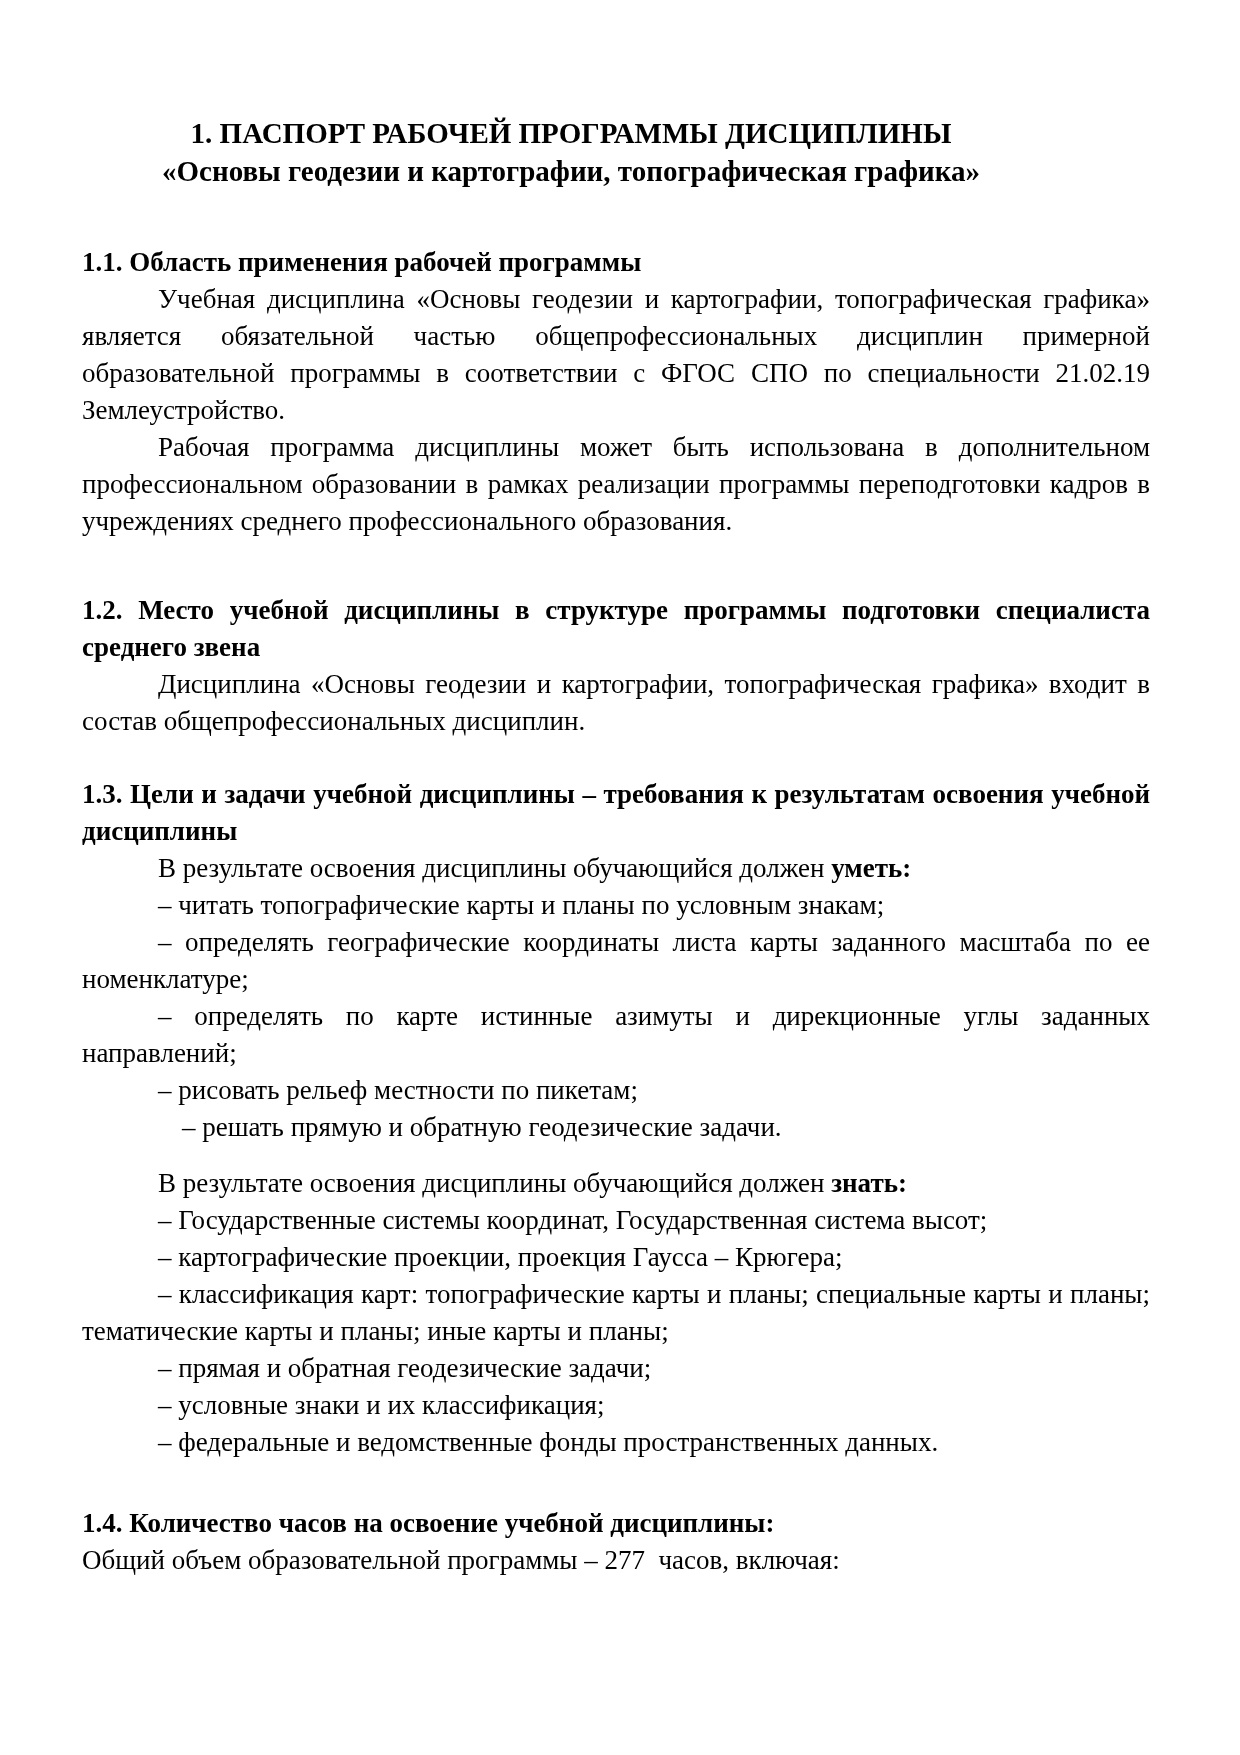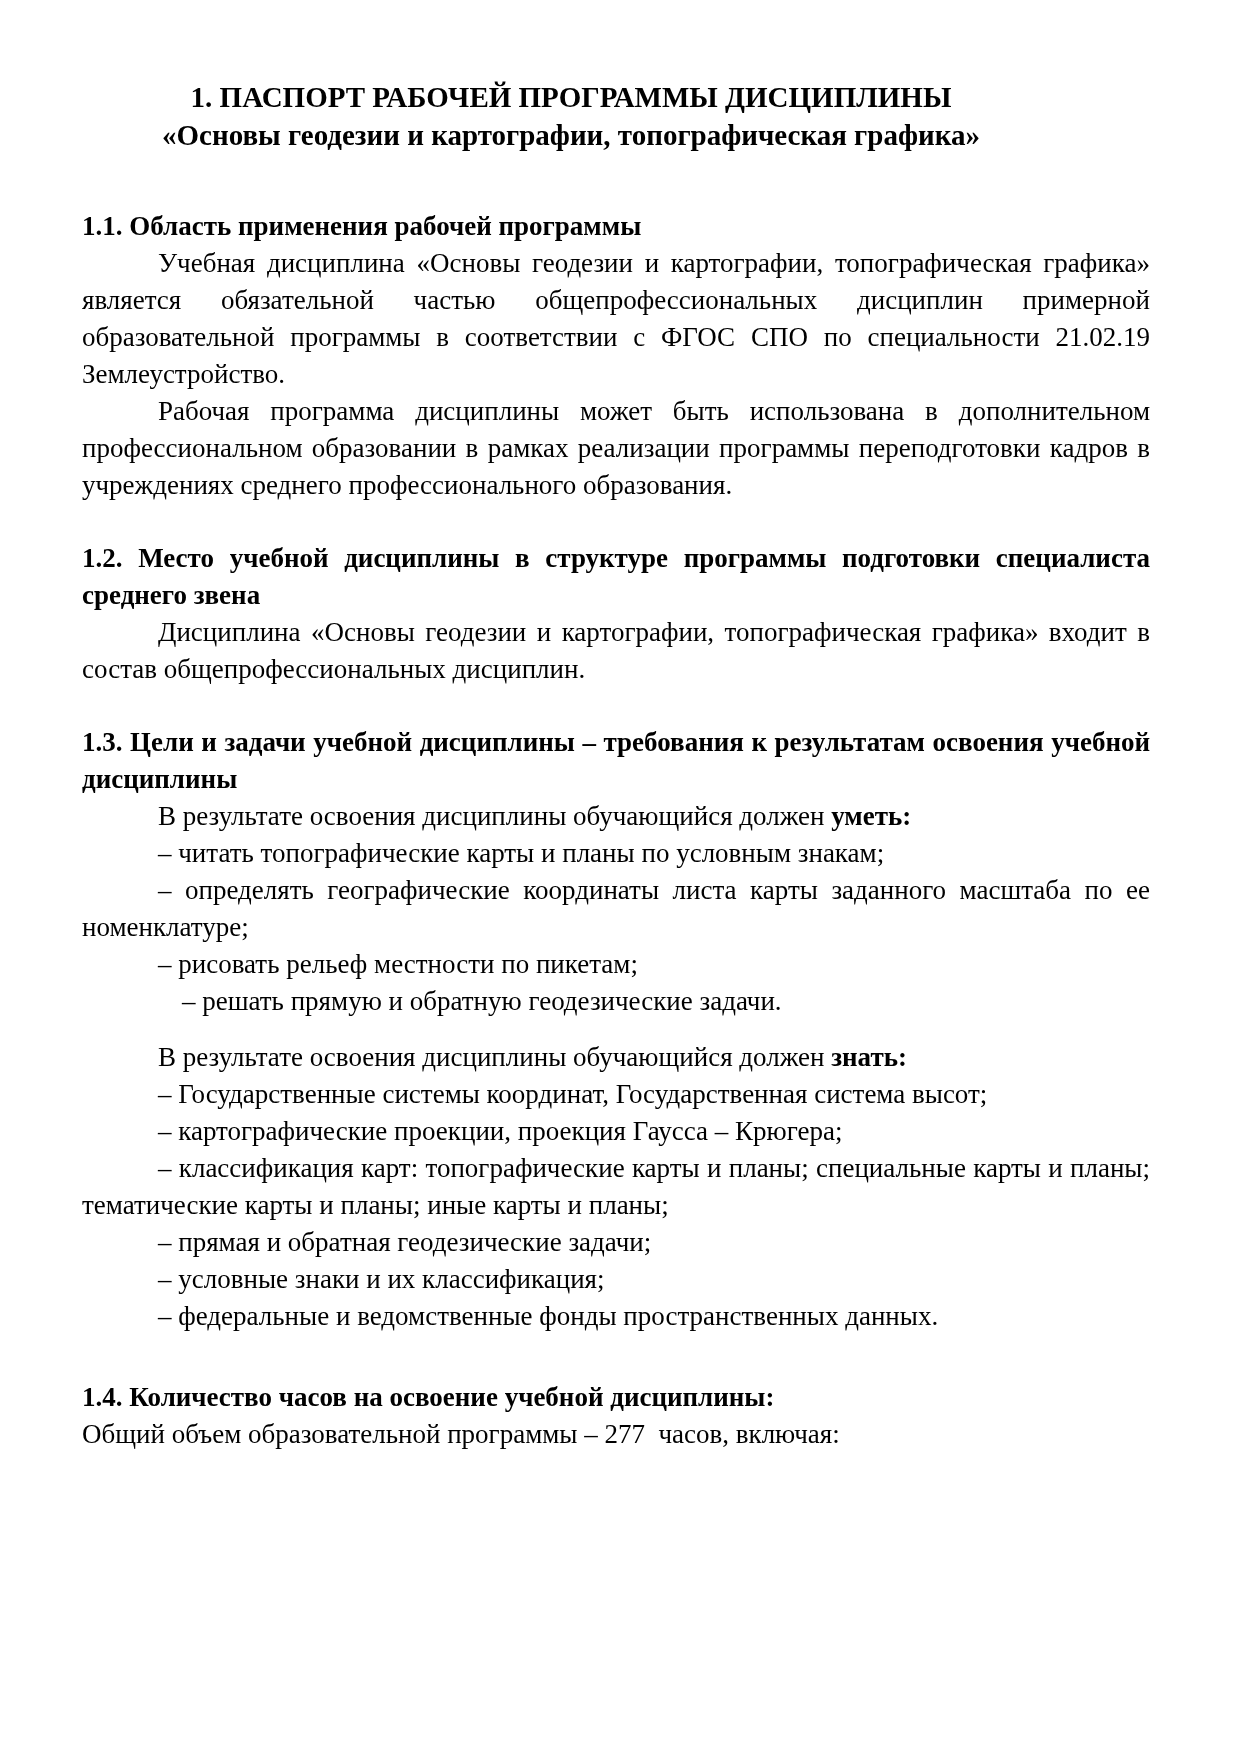--- a/index.html
+++ b/index.html
@@ -11,38 +11,38 @@
     width: 1240px;
     height: 1755px;
     color: #000000;
     font-family: "Liberation Serif", serif;
     overflow: hidden;
   }
   .page {
     box-sizing: border-box;
     width: 1240px;
     height: 1755px;
-    padding: 78px 90px 0 82px;
+    padding: 114px 90px 0 82px;
     font-size: 27px;
     line-height: 37px;
     text-align: justify;
   }
   .doc-title {
     text-align: center;
     font-weight: bold;
     font-size: 29px;
     line-height: 38px;
     padding-right: 90px; 
   }
   p { margin: 0; }
   .indent { text-indent: 76px; }
   .indent-deep { text-indent: 100px; }
   .sec-heading { font-weight: bold; }
   .mt-a { margin-top: 54px; }
-  .mt-b { margin-top: 36px; }
+  .mt-b { margin-top: 52px; }
   .mt-c { margin-top: 36px; }
   .mt-d { margin-top: 19px; }
   .mt-e { margin-top: 44px; }
   .preserve-space { white-space: pre-wrap; }
   b { font-weight: bold; }
 </style>
 </head>
 <body>
 
 <div class="page">
@@ -63,20 +63,21 @@
     <p class="indent">Дисциплина «Основы геодезии и картографии, топографическая графика» входит в состав общепрофессиональных дисциплин.</p>
   </section>
 
   <section>
     <p class="sec-heading mt-c">1.3. Цели и задачи учебной дисциплины – требования к результатам освоения учебной дисциплины</p>
 
     <p class="indent"><span>В результате освоения дисциплины обучающийся должен </span><b>уметь:</b></p>
 
     <p class="indent">– читать топографические карты и планы по условным знакам;</p>
     <p class="indent">– определять географические координаты листа карты заданного масштаба по ее номенклатуре;</p>
+    <p class="indent">– определять по карте истинные азимуты и дирекционные углы заданных направлений;</p>
     <p class="indent">– рисовать рельеф местности по пикетам;</p>
     <p class="indent-deep">– решать прямую и обратную геодезические задачи.</p>
 
     <p class="indent mt-d"><span>В результате освоения дисциплины обучающийся должен </span><b>знать:</b></p>
 
     <p class="indent">– Государственные системы координат, Государственная система высот;</p>
     <p class="indent">– картографические проекции, проекция Гаусса – Крюгера;</p>
     <p class="indent">– классификация карт: топографические карты и планы; специальные карты и планы; тематические карты и планы; иные карты и планы;</p>
     <p class="indent">– прямая и обратная геодезические задачи;</p>
     <p class="indent">– условные знаки и их классификация;</p>

